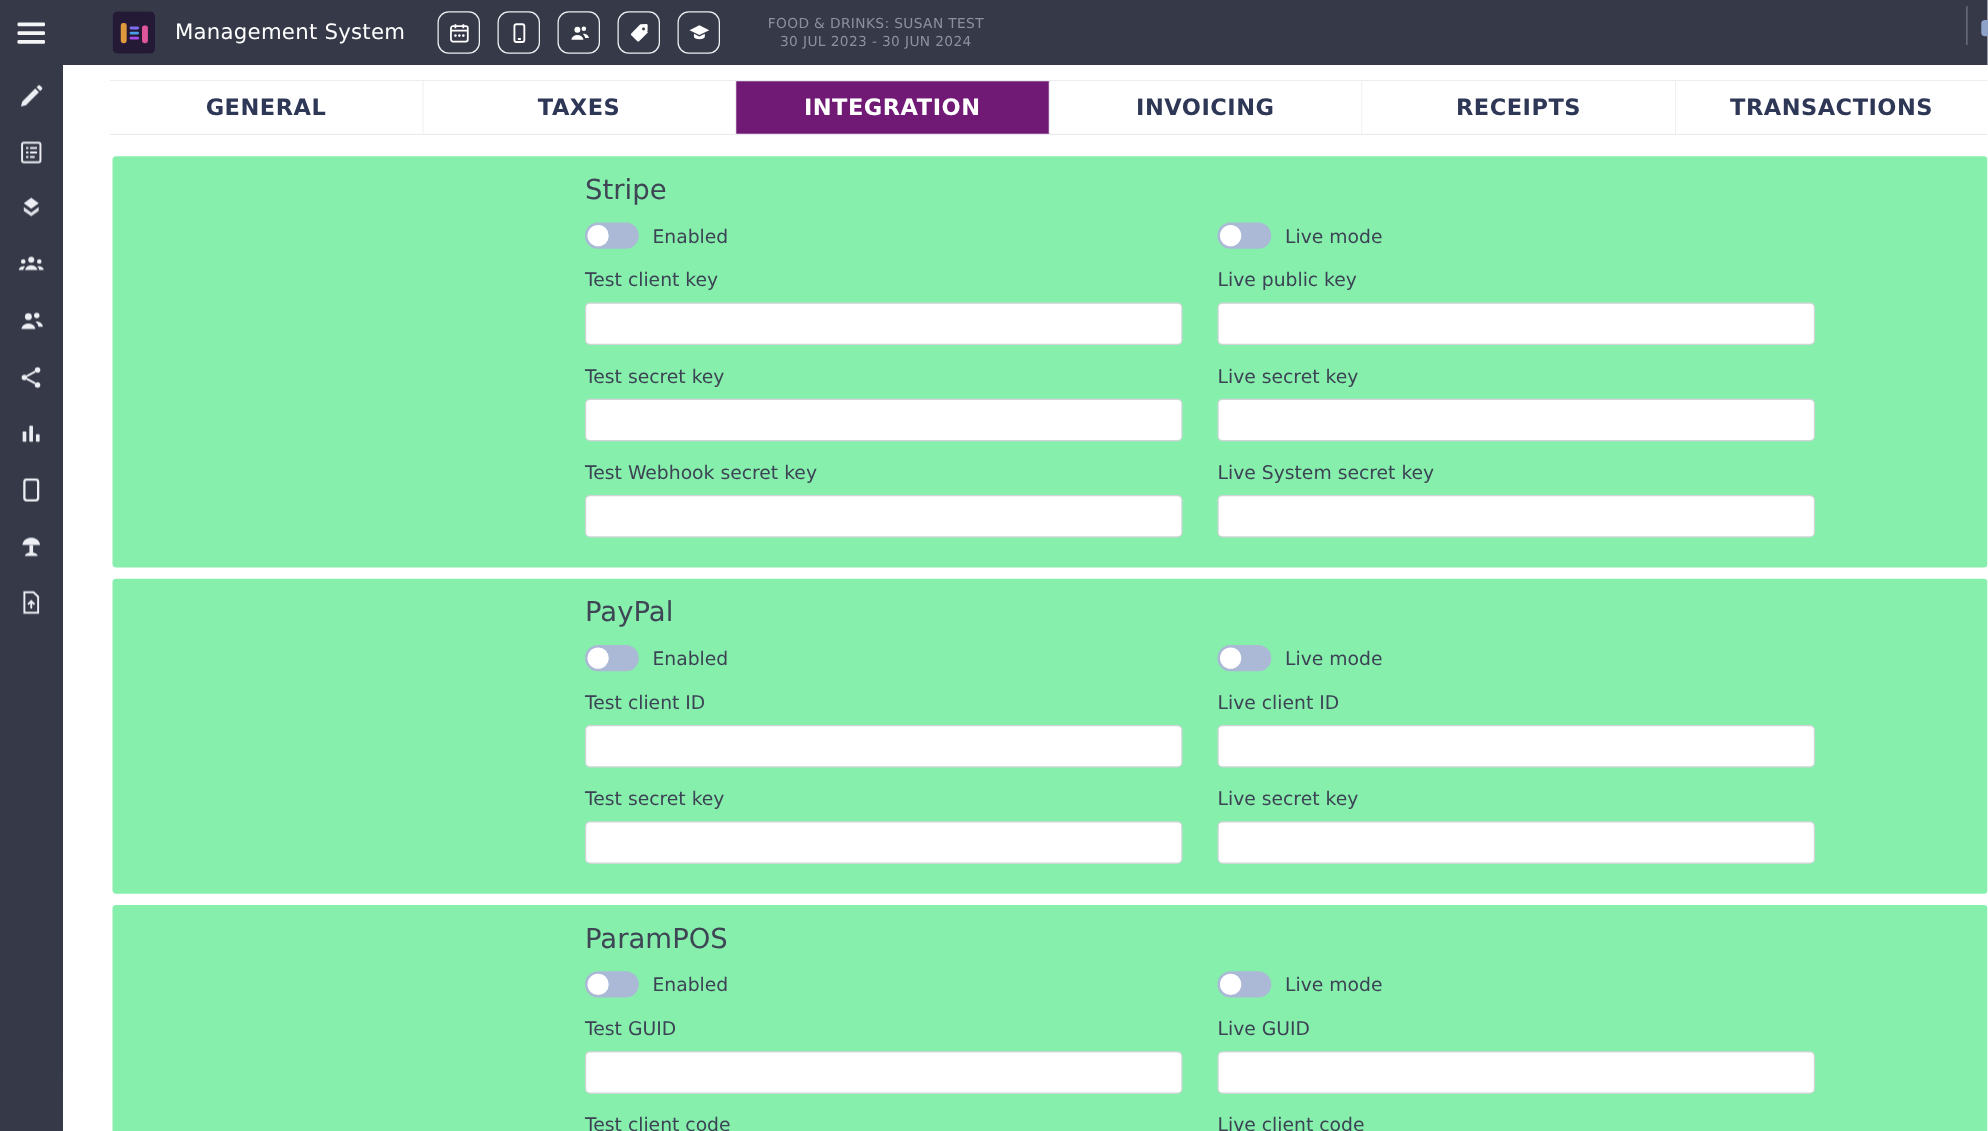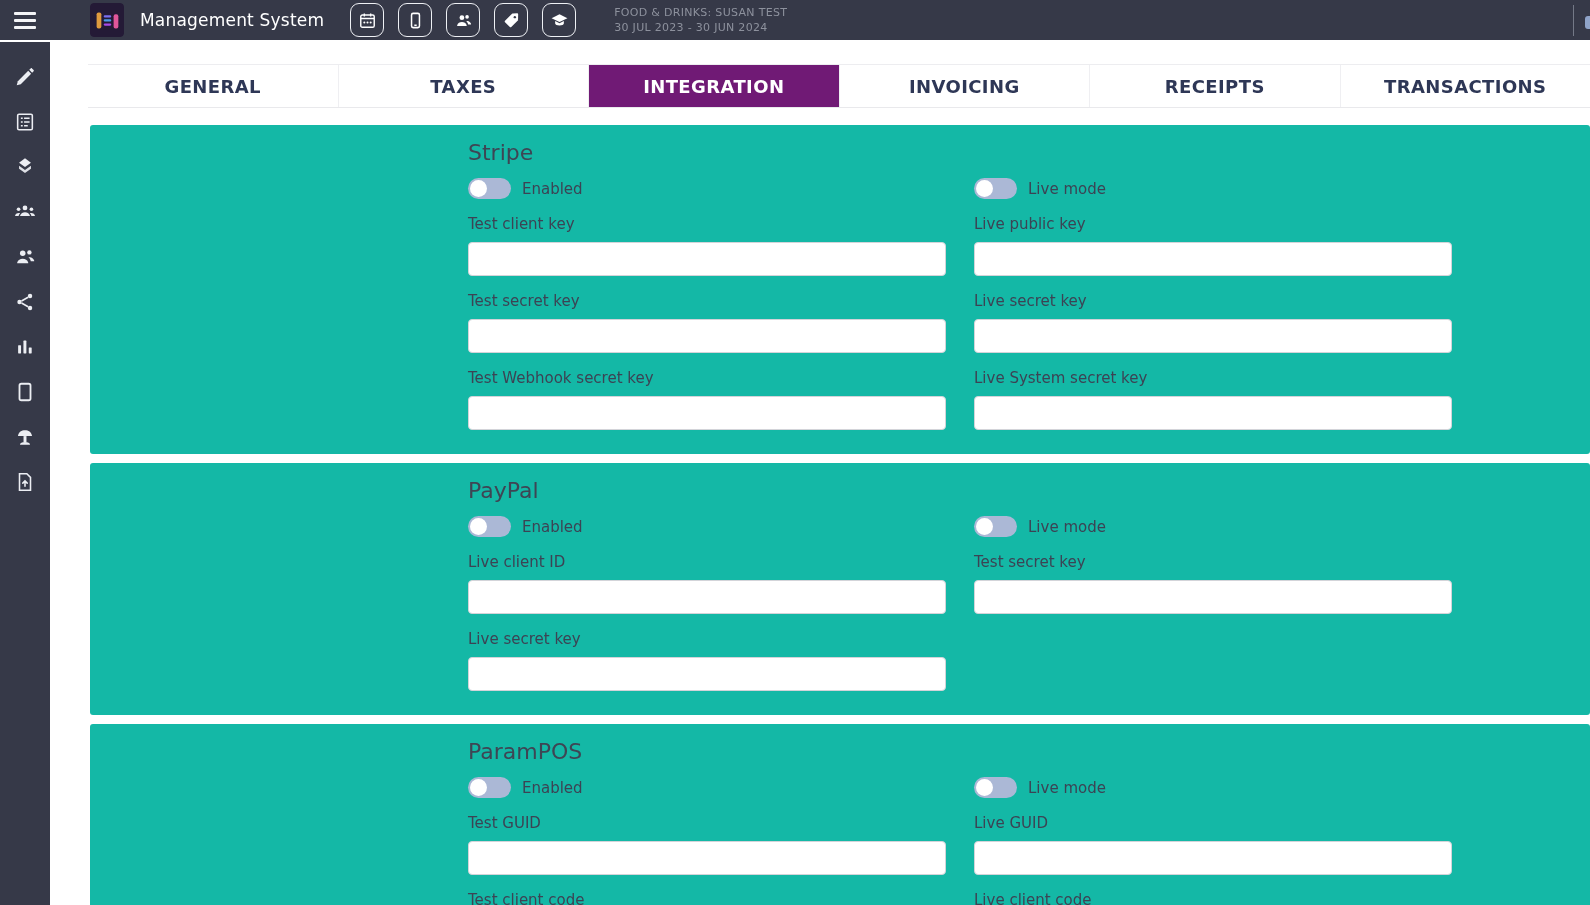--- a/index.html
+++ b/index.html
@@ -1,31 +1,31 @@
 <!DOCTYPE html>
 <html><head>
 <meta charset="utf-8">
 <style>
   * { margin:0; padding:0; box-sizing:border-box; }
   html,body { width:1590px; height:905px; overflow:hidden; background:#fff;
               font-family:"DejaVu Sans","Liberation Sans",sans-serif; }
 
   
-  .header { position:fixed; top:0; left:0; width:1590px; height:40px;
+  .header { position:fixed; top:0; left:0; width:1590px; height:52px;
             background:#363948; display:flex; align-items:center; z-index:20; }
   .burger-cell { width:50px; display:flex; justify-content:center; cursor:pointer; }
   .burger { display:flex; flex-direction:column; gap:4px; }
   .burger span { display:block; width:22px; height:3px; background:#f4f5f7; border-radius:1px; }
   .logo { width:34px; height:34px; border-radius:4px; margin-left:40px; overflow:hidden; flex:none; }
   .app-title { color:#ffffff; font-size:17px; font-weight:500; margin-left:16px; letter-spacing:.2px; }
   .hdr-icons { display:flex; gap:14px; margin-left:26px; }
   .icon-btn { width:34px; height:34px; border:1.5px solid #eef0f4; border-radius:9px;
               display:flex; align-items:center; justify-content:center; cursor:pointer; background:transparent; }
   .icon-btn svg { width:19px; height:19px; }
-  .venue { margin-left:38px; text-align:left; color:#8d919d; font-size:11px; line-height:15px; letter-spacing:.3px; }
+  .venue { margin-left:38px; text-align:center; color:#8d919d; font-size:11px; line-height:15px; letter-spacing:.3px; }
   .hdr-divider { position:absolute; right:16px; top:5px; width:1px; height:31px; background:#8a8f9c; opacity:.75; }
   .hdr-clipped { position:absolute; right:-2px; top:16px; width:7px; height:13px; background:#8fa3c8; border-radius:3px 0 0 3px; }
 
   
   .sidebar { position:fixed; top:42px; left:0; bottom:0; width:50px; background:#363948;
              display:flex; flex-direction:column; align-items:center; padding-top:12px; z-index:10; }
   .side-item { width:50px; height:45px; display:flex; align-items:center; justify-content:center; cursor:pointer; }
   .side-item svg { width:22px; height:22px; }
 
   
@@ -33,21 +33,21 @@
 
   .tab-strip { display:flex; margin:22px 0 0 38px; height:44px;
                border-top:1px solid #ededf0; border-bottom:1px solid #e9e9ec; }
   .tab { flex:1 1 0; display:flex; align-items:center; justify-content:center; background:#fff;
          color:#2e3756; font-size:18px; font-weight:bold; letter-spacing:.4px; cursor:pointer;
          border-right:1px solid #efeff2; }
   .tab:last-child { border-right:none; }
   .tab.active { background:#701a75; color:#ffffff; }
 
   .content { padding-top:17px; }
-  .card { margin:0 0 9px 40px; background:#14b8a6; border-radius:3px;
+  .card { margin:0 0 9px 40px; background:#86efac; border-radius:3px;
           padding:15px 138px 24px 378px; }
   .card-title { font-size:22px; line-height:26px; font-weight:400; color:#3e4554; }
   .grid { display:grid; grid-template-columns:1fr 1fr; column-gap:28px; }
   .toggle-row { margin-top:12px; }
   .toggle-cell { display:flex; align-items:center; height:21px;text-align:right; }
   .toggle { position:relative; width:43px; height:21px; border-radius:21px; background:#abb8d6;
             display:inline-block; cursor:pointer; flex:none; }
   .toggle .knob { position:absolute; left:2px; top:2px; width:17px; height:17px; border-radius:50%; background:#ffffff; }
   .toggle-label { margin-left:11px; font-size:15px; color:#3c4354; }
   .field label { display:block; margin:17px 0 9px; font-size:15px; line-height:17px; color:#3c4354; }
@@ -240,20 +240,21 @@
         <span class="toggle-label">Enabled</span>
       </div>
       <div class="toggle-cell">
         <span class="toggle">
               <span class="knob"></span>
             </span>
         <span class="toggle-label">Live mode</span>
       </div>
     </div>
     <div class="grid fields">
+          <div class="field"><label>Test client ID</label><input type="text" style=""></div>
           <div class="field"><label>Live client ID</label><input type="text" style=""></div>
           <div class="field"><label>Test secret key</label><input type="text" style=""></div>
           <div class="field"><label>Live secret key</label><input type="text" style=""></div>
         </div>
   </section>
 
   <section class="card">
     <h2 class="card-title">ParamPOS</h2>
     <div class="grid toggle-row">
       <div class="toggle-cell">

